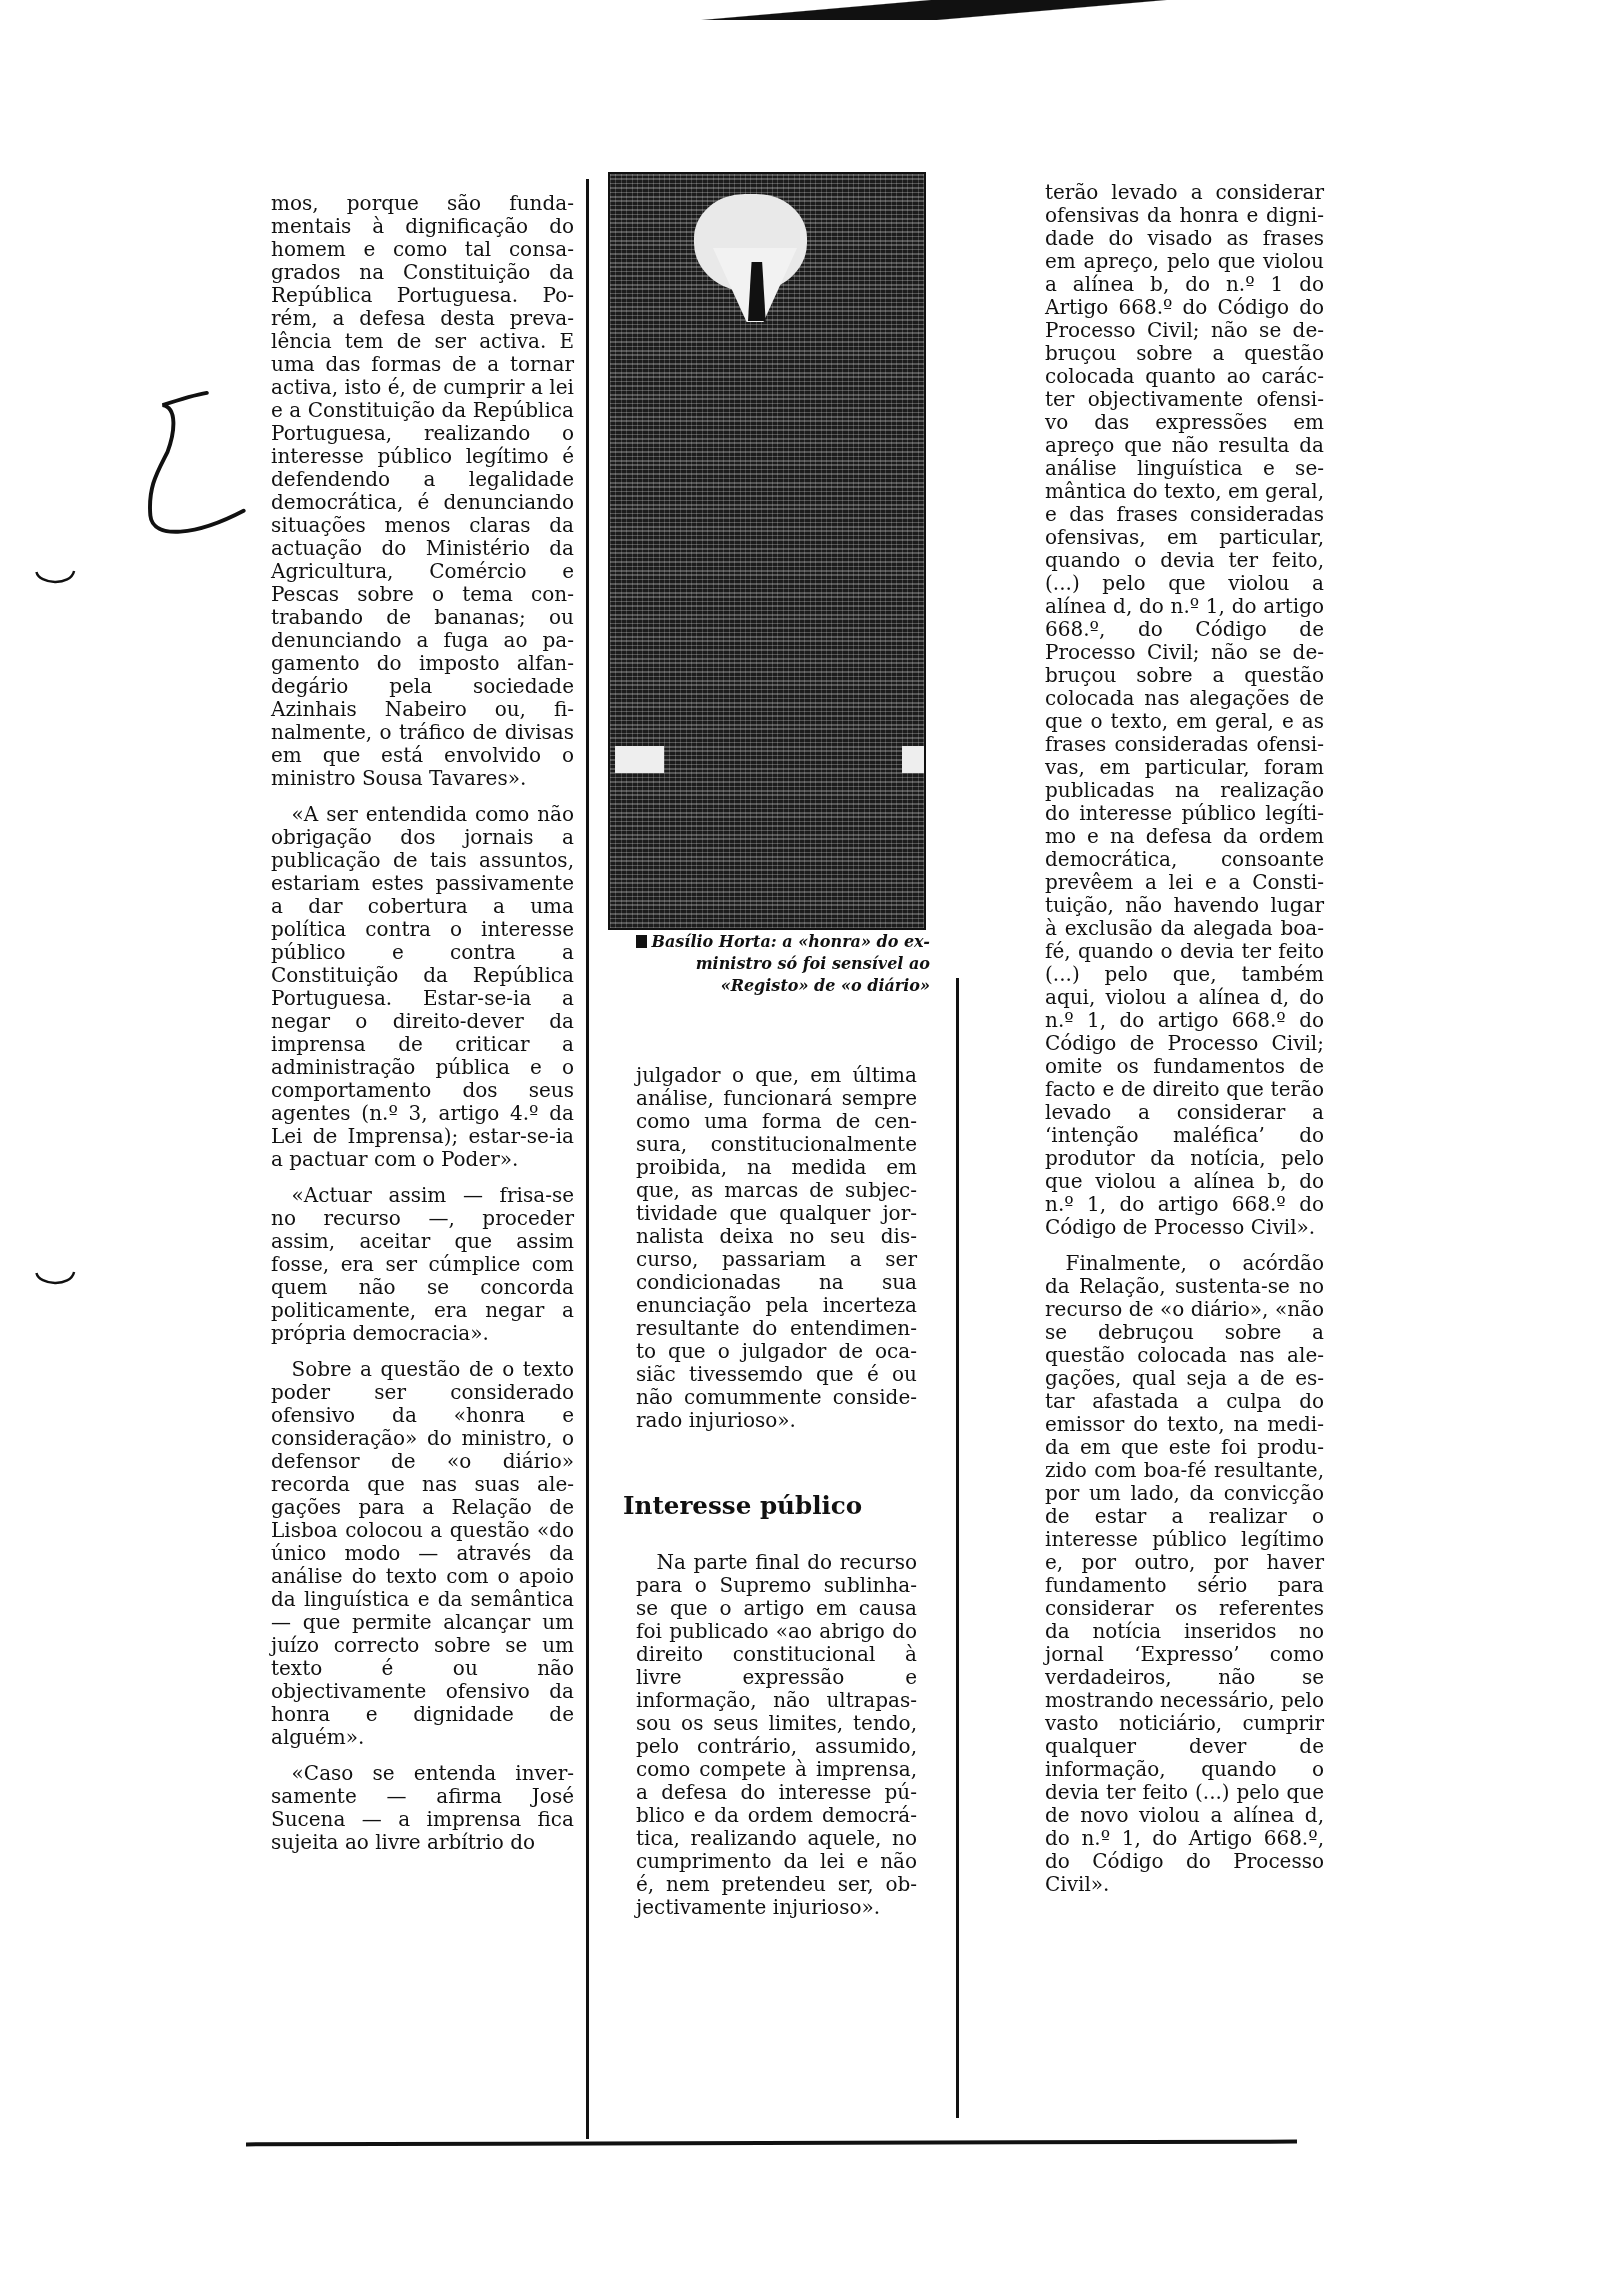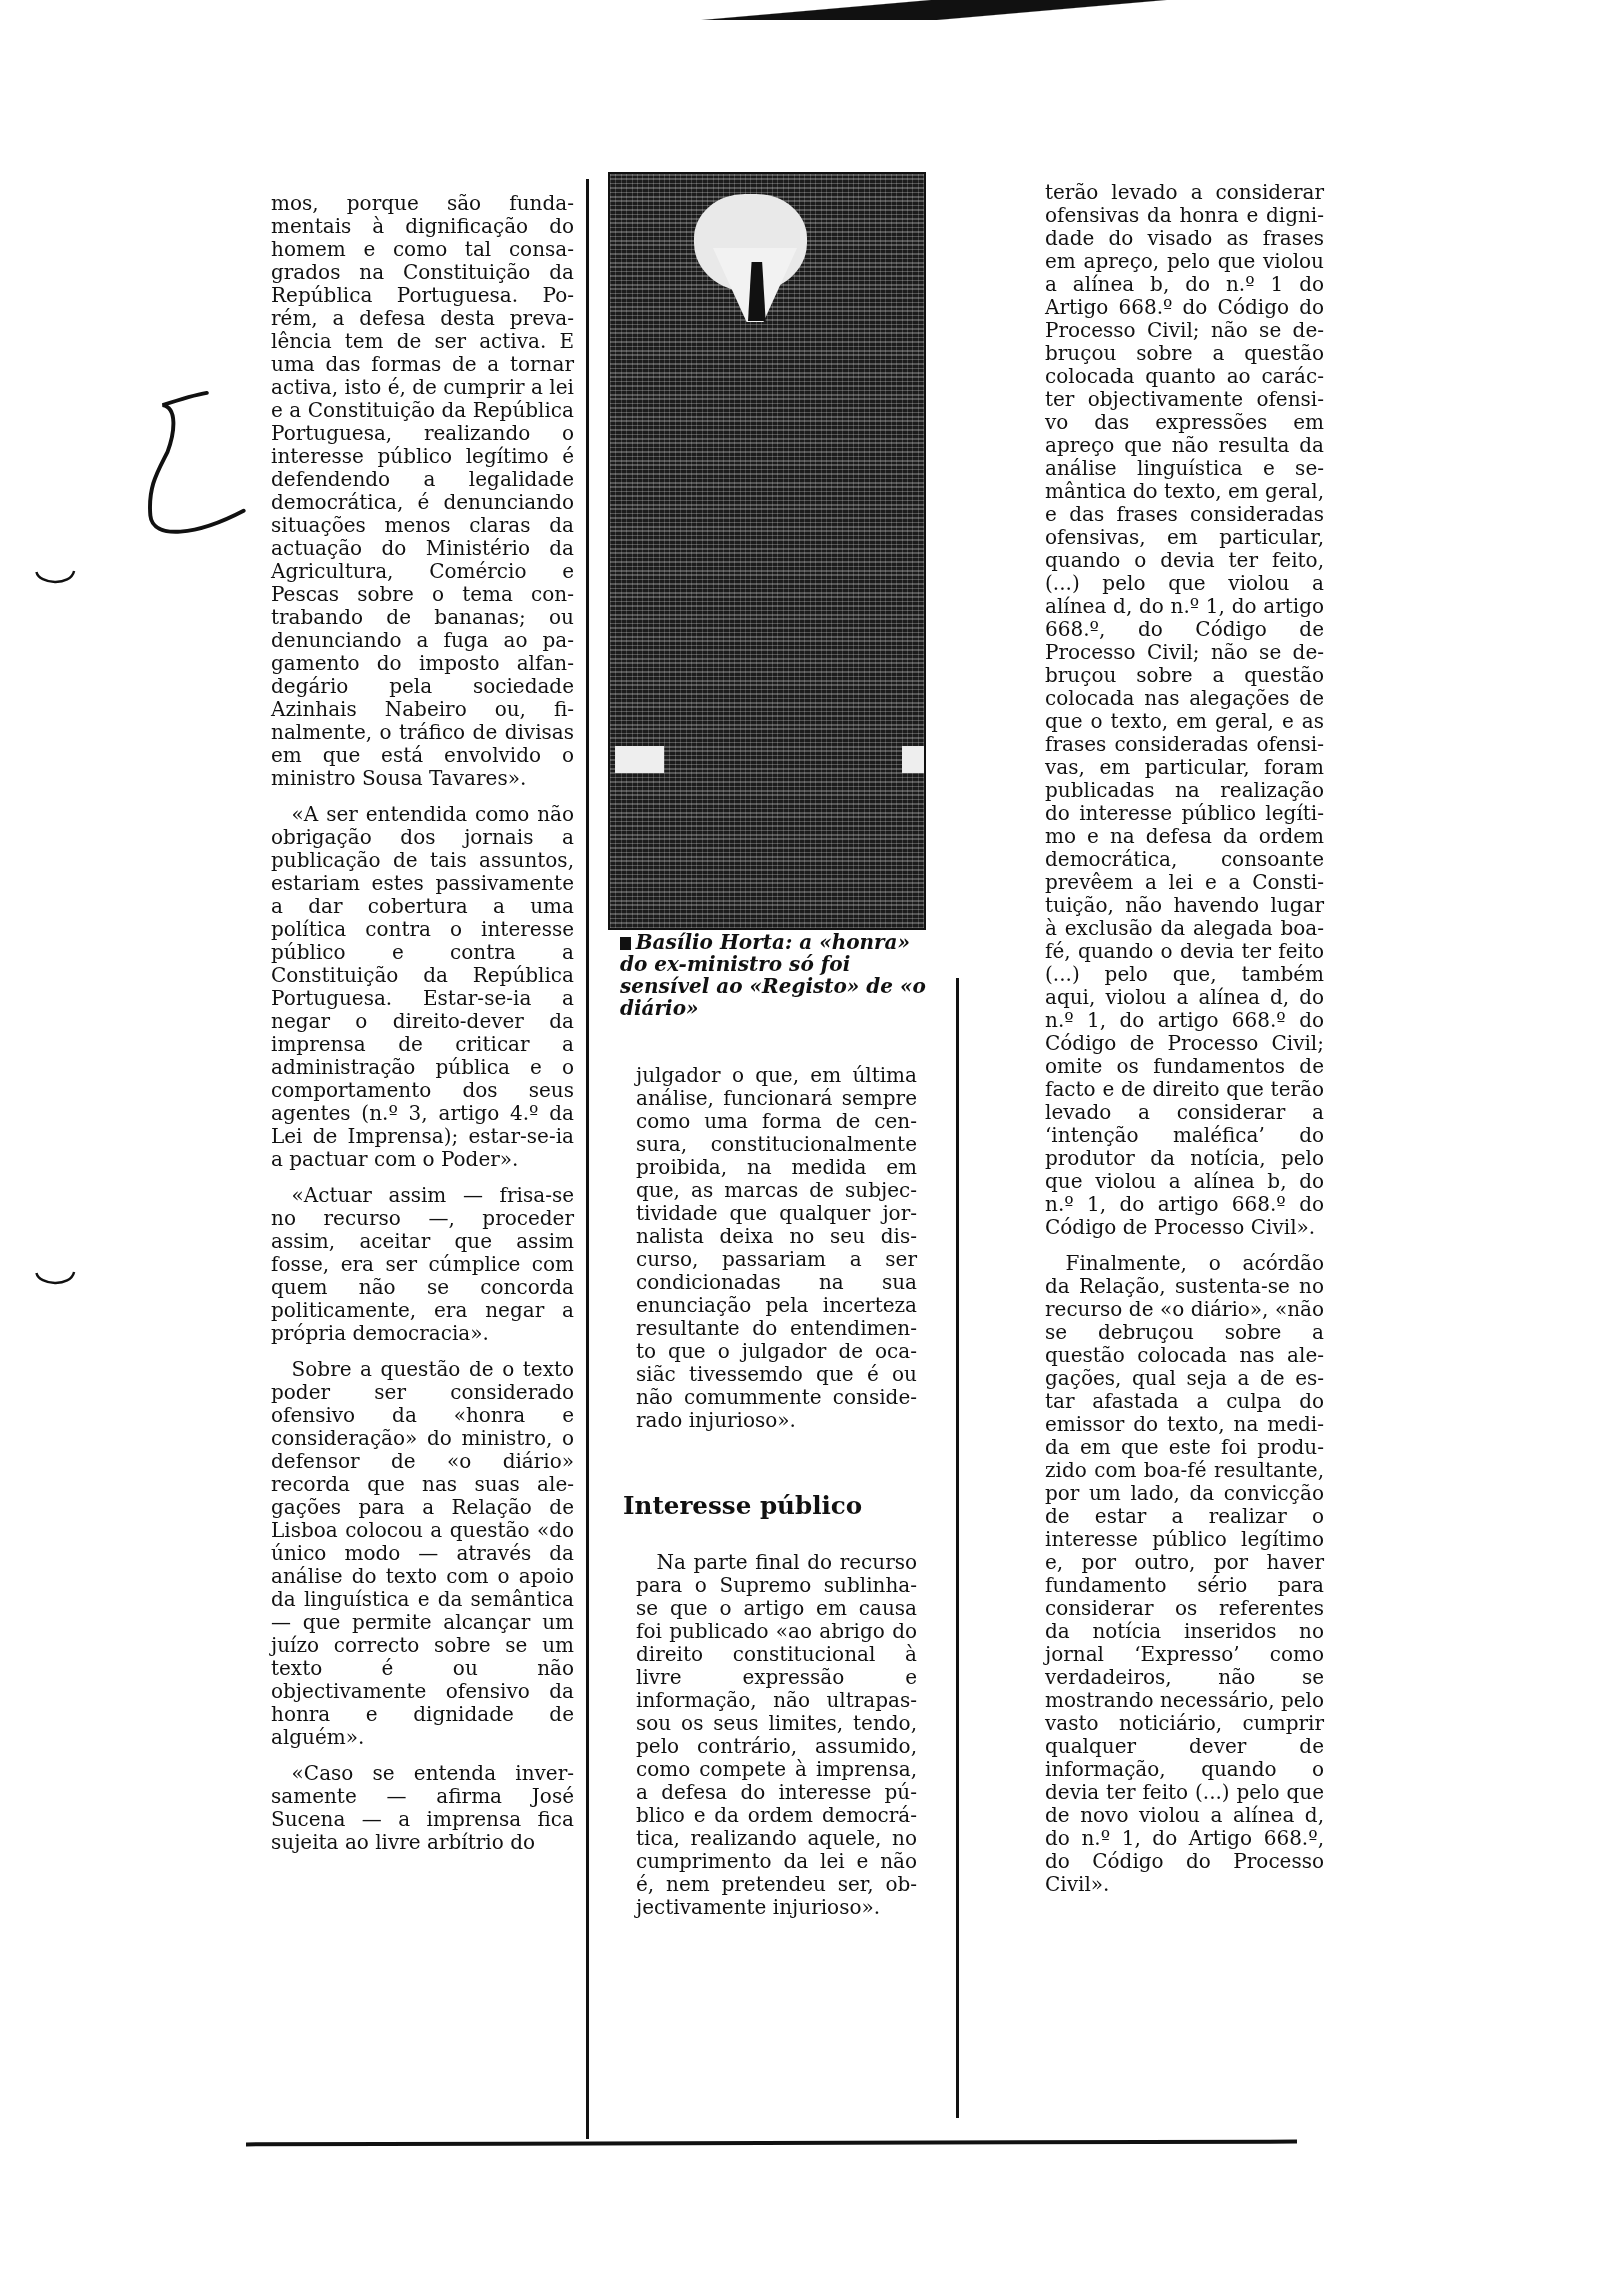--- a/index.html
+++ b/index.html
@@ -50,21 +50,21 @@
   .photo .tie {
     position: absolute; left: 138px; top: 88px; width: 17.7px; height: 59px;
     background: #111; clip-path: polygon(20% 0, 80% 0, 100% 100%, 0 100%);
   }
   .photo .hand-l { position: absolute; left: 4.9px; top: 572px; width: 49px; height: 27px; background: #eee; }
   .photo .hand-r { position: absolute; left: 292px; top: 572px; width: 22px; height: 27px; background: #eee; }
 
   .caption {
     position: absolute; left: 620px; top: 931px; width: 310px;
     font-family: "DejaVu Serif", serif; font-style: italic; font-weight: bold;
-    font-size: 20px; line-height: 22px; text-align: left;
+    font-size: 16px; line-height: 22px; text-align: right;
   }
   .caption .bullet { display: inline-block; width: 10.8px; height: 12.8px; background: #111; margin-right: 4.9px; vertical-align: -1px; }
 
   .subhead {
     font-family: "DejaVu Serif", serif; font-weight: bold; font-size: 24.6px;
     line-height: 29.5px; margin: 59px 0 30px 0; text-align: left;
   }
 
   .annot-bracket { position: absolute; left: 138px; top: 388px; width: 118px; height: 162px; }
   .annot-circle  { position: absolute; left: 34px; width: 44px; height: 19.7px; }

